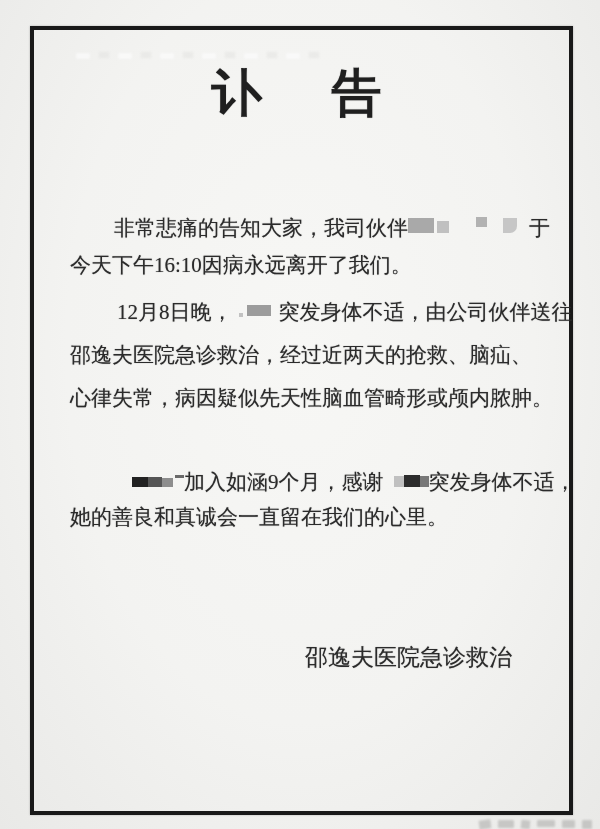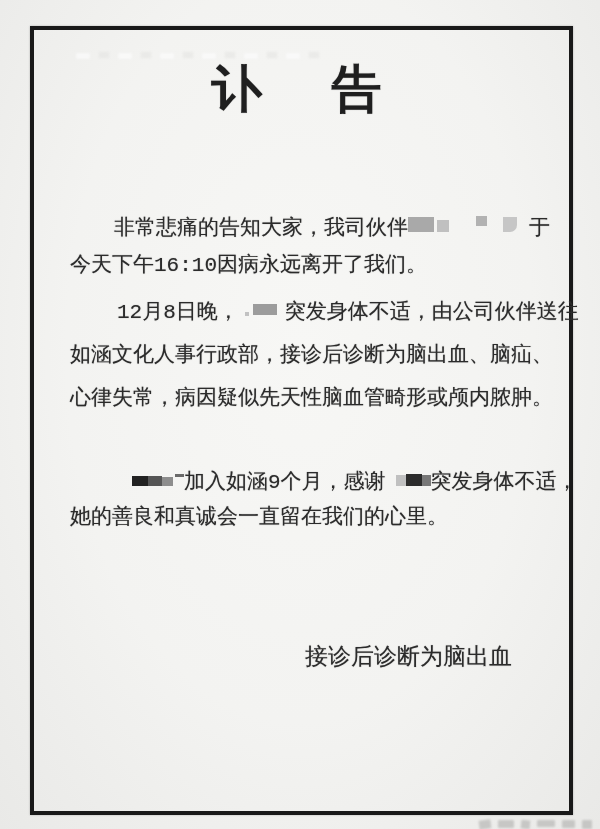--- a/index.html
+++ b/index.html
@@ -6,21 +6,20 @@
   html,body { width:600px; height:829px; }
   body{
     font-family:"Liberation Serif","DejaVu Serif",serif;
     overflow:hidden;
     background:#eeeeec;
   }
   .photo{
     position:relative; width:600px; height:829px;
     background:radial-gradient(ellipse at 50% 42%, #f7f7f5 0%, #f3f3f1 55%, #e9e9e7 100%);
     color:#2b2b2b;
-    font-family:Liberation Mono, monospace;
   }
   
   .ghost-line{ position:absolute; top:52px; left:76px; width:250px; height:8px;
     display:flex; gap:9px; filter:blur(1.2px); opacity:.75; }
   .ghost-line i{ display:block; height:6px; border-radius:1px;
     background:rgba(255,255,255,.9); box-shadow:0 0 1px rgba(190,190,190,.35); }
   .ghost-line i:nth-child(odd){ width:14px; margin-top:1px; background:rgba(252,252,252,.95); }
   .ghost-line i:nth-child(even){ width:10px; background:rgba(222,222,220,.55); }
 
   .frame{
@@ -134,21 +133,21 @@
       </div>
 
       <div class="para p2">
         <div class="line ind-b">
           <span>12月8日晚，</span><span class="redact">
               <i class="r-b0"></i>
               <i class="r-b1"></i>
             </span><span>突发身体不适，由公司伙伴送往</span>
         </div>
         <div class="line">
-          <span>如涵文化人事行政部，接诊后诊断为脑出血、脑疝、</span>
+          <span>邵逸夫医院急诊救治，经过近两天的抢救、脑疝、</span>
         </div>
         <div class="line">
           <span>心律失常，病因疑似先天性脑血管畸形或颅内脓肿。</span>
         </div>
       </div>
 
       <div class="para p3">
         <div class="line ind-c">
           <span class="redact">
               <i class="r-d1"></i>
@@ -159,21 +158,21 @@
               <i class="r-e2"></i>
               <i class="r-e3"></i>
             </span><span>突发身体不适，</span>
         </div>
         <div class="line">
           <span>她的善良和真诚会一直留在我们的心里。</span>
         </div>
       </div>
 
 
-      <div class="sig">接诊后诊断为脑出血</div>
+      <div class="sig">邵逸夫医院急诊救治</div>
 
     </div>
   </div>
 
   <div class="watermark">
     <i></i>
       <i></i>
       <i></i>
       <i></i>
       <i></i>

